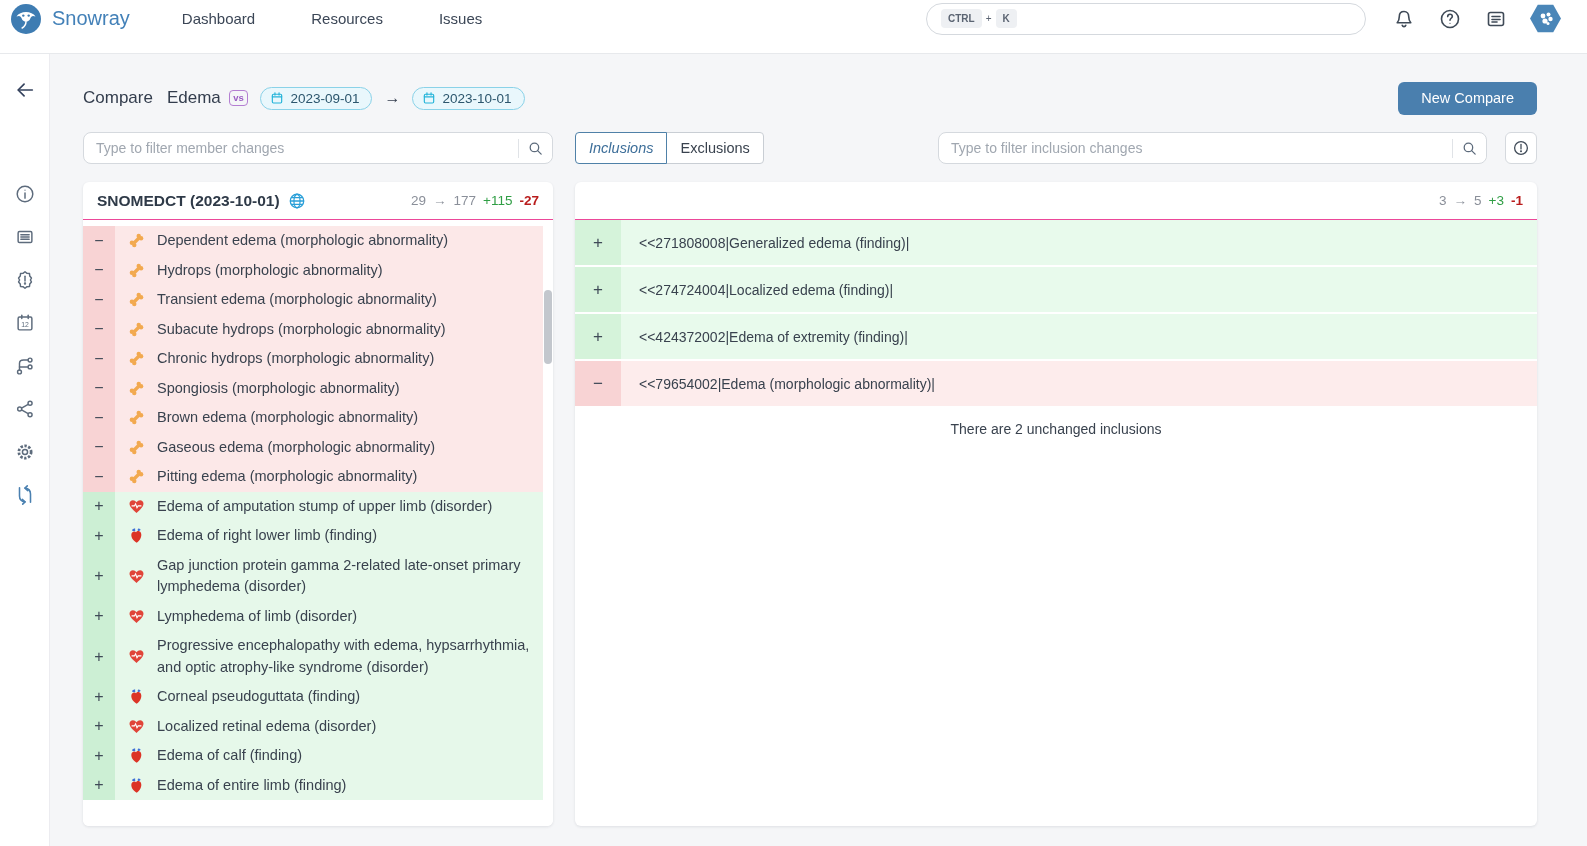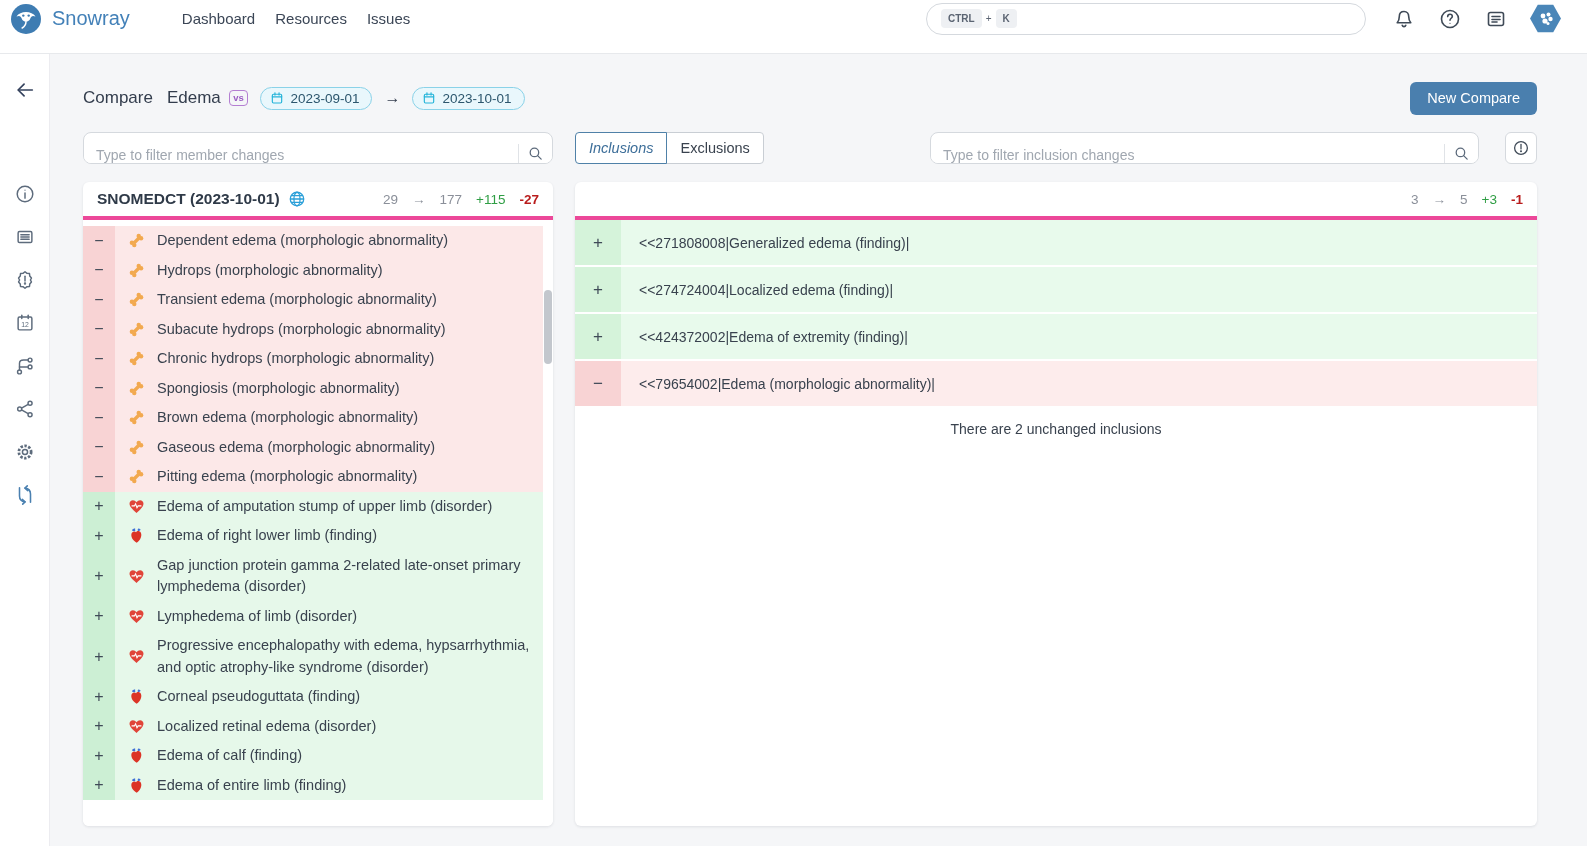--- a/index.html
+++ b/index.html
@@ -7,21 +7,21 @@
   body {
     width:1587px; height:846px; overflow:hidden;
     font-family:"Liberation Sans", sans-serif;
     background:#f5f6f8; color:#39424e;
   }
   
   .topbar { height:54px; background:#fff; border-bottom:1px solid #e7e9ec;
     display:flex; align-items:center; padding:0 26px 16px 10px; }
   .brand { display:flex; align-items:center; gap:10px; cursor:pointer; }
   .brand-name { font-size:20px; color:#4381b8; font-weight:500; }
-  .nav { display:flex; gap:20px; margin-left:52px; }
+  .nav { display:flex; gap:56px; margin-left:52px; }
   .nav-item { font-size:15px; color:#3b4656; cursor:pointer; }
   .global-search { margin-left:auto; width:440px; height:32px; background:#fff;
     border:1px solid #d5d9de; border-radius:16px; display:flex; align-items:center;
     padding:0 8px 0 14px; }
   .global-search input { flex:1; border:none; outline:none; font-size:14px;
     font-family:inherit; color:#333; background:transparent; }
   .global-search input::placeholder { color:#a0a7b0; }
   .key-badge { background:#eef0f3; border-radius:4px; font-size:10px; font-weight:700;
     color:#5b6472; padding:4px 7px; }
   .key-plus { font-size:10px; color:#5b6472; margin:0 4px; }
@@ -41,51 +41,51 @@
   .page-header { display:flex; align-items:center; height:36px; flex:none; }
   .page-title, .subject { font-size:17px; color:#333d4d; }
   .subject { margin-left:14px; }
   .vs-badge { margin-left:8px; border:1.5px solid #b47fd2; color:#9c5fc4; border-radius:4px;
     font-size:9.5px; font-weight:700; padding:2px 3.5px; line-height:1; }
   .date-pill { margin-left:12px; display:flex; align-items:center; gap:6px; background:#e9f7fc;
     border:1px solid #8ad2e8; border-radius:13px; padding:3px 12px 3px 9px;
     font-size:13.5px; color:#2c566d; cursor:pointer; }
   .arrow-sep { margin-left:12px; font-size:16px; color:#333d4d; }
   .new-compare-btn { margin-left:auto; background:#4a7fae; color:#fff; border:none;
-    border-radius:6px; height:33px; padding:0 17px; font-size:14.5px; font-family:inherit; cursor:pointer; }
+    border-radius:6px; height:33px; padding:0 23px; font-size:14.5px; font-family:inherit; cursor:pointer; }
   
   .toolbar { display:flex; margin-top:15px; height:34px; flex:none; align-items:center; }
   .filter-box { width:470px; height:32px; border:1px solid #d5d9de; border-radius:8px;
-    background:#fff; display:flex; align-items:flex-end; overflow:hidden; flex:none; }
+    background:#fff; display:flex; align-items:center; overflow:hidden; flex:none; }
   .filter-box input { flex:1; border:none; outline:none; padding:0 12px; font-size:14px;
     font-family:inherit; color:#333; min-width:0; }
   .filter-box input::placeholder { color:#a0a7b0; }
   .filter-search-btn { width:34px; border:none; border-left:1px solid #e0e3e7; background:#fff;
     display:flex; align-items:center; justify-content:center; cursor:pointer; flex:none; }
   .toolbar-right { flex:1; margin-left:22px; display:flex; justify-content:space-between; align-items:center; }
   .tabs { display:flex; }
   .tab { height:32px; padding:0 13px; background:#fff; border:1px solid #c9ced4;
     font-size:14.5px; color:#39424e; display:flex; align-items:center; font-family:inherit; cursor:pointer; }
   .tab.active { border-color:#4f81a8; color:#3d6e99; z-index:2; position:relative;font-style:italic; }
   .tab:first-child { border-radius:4px 0 0 4px; }
   .tab:last-child { border-radius:0 4px 4px 0; margin-left:-1px; }
-  .right-tools { display:flex; gap:26px; align-items:center;border-radius:9px; }
+  .right-tools { display:flex; gap:18px; align-items:center;border-radius:9px; }
   .filter-box.inclusion { width:549px; }
   .alert-btn { width:32px; height:32px; border:1px solid #d5d9de; border-radius:6px; background:#fff;
     display:flex; align-items:center; justify-content:center; cursor:pointer; }
   
   .panels { display:flex; gap:22px; margin-top:17px; flex:1; min-height:0; }
   .panel { background:#fff; border-radius:6px; box-shadow:0 1px 3px rgba(20,30,50,.1);
     display:flex; flex-direction:column; overflow:hidden; }
   .member-panel { width:470px; flex:none; }
   .inclusion-panel { flex:1; }
   .panel-header { height:38px; display:flex; align-items:center; padding:0 14px;
-    border-bottom:4px solid #ec4899; flex:none; }
+    border-bottom:1px solid #ec4899; flex:none; }
   .panel-title { font-size:15.5px; font-weight:600; color:#2f3a48; display:flex; gap:8px; align-items:center; }
-  .stats { margin-left:auto; font-size:13.5px; color:#8a8f99; display:flex; gap:14px; align-items:flex-end; }
+  .stats { margin-left:auto; font-size:13.5px; color:#8a8f99; display:flex; gap:7px; align-items:flex-end; }
   .stat-added { color:#2f9e44; }
   .stat-removed { color:#b91c1c;font-weight:bold; }
   
   .member-scroll { flex:1; position:relative; padding:6px 10px 0 0; overflow:hidden; background:#fff; }
   .member-row { display:flex; min-height:29px; cursor:pointer; }
   .member-row .sign-cell { width:32px; flex:none; display:flex; align-items:center;
     justify-content:center; font-size:16px; color:#3f4a57; }
   .member-row .icon-cell { width:42px; flex:none; display:flex; align-items:center; justify-content:center; }
   .member-row .label { flex:1; display:flex; align-items:center; font-size:14.5px;
     color:#39424e; line-height:21.5px; padding:4px 8px 4px 0; }

